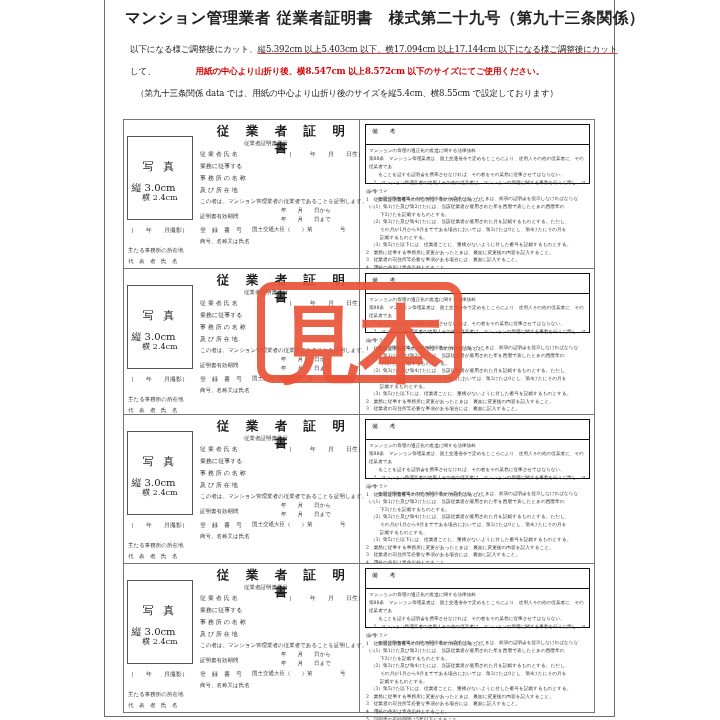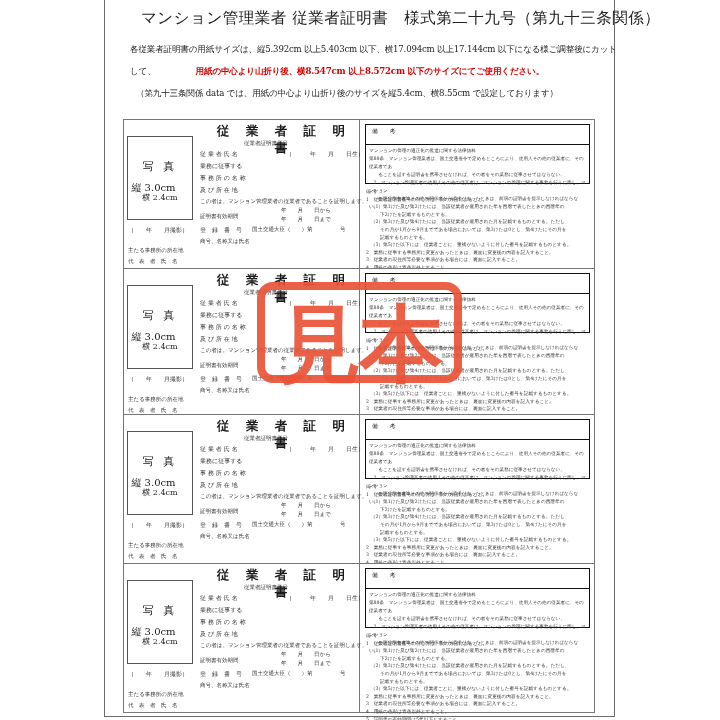--- a/index.html
+++ b/index.html
@@ -4,29 +4,29 @@
 <style>
   * { box-sizing: border-box; margin: 0; padding: 0; }
   html, body { width: 720px; height: 720px; background: #ffffff; overflow: hidden; }
   body { position: relative; font-family: "DejaVu Serif", "Liberation Serif", serif; color: #1a1a1a; }
 
   .page {
     position: absolute; left: 104px; top: -2px; width: 511px; height: 719px;
     border: 1.5px solid #6b6b6b; background: #fff;
   }
   .title {
-    position: absolute; left: 141px; top: 8px; font-size: 15.5px; letter-spacing: 0.5px;
-    white-space: nowrap; color: #222;
+    position: absolute; left: 125px; top: 8px; font-size: 15.5px; letter-spacing: 0.5px;
+    white-space: nowrap; color: #222; font-weight: bold;
   }
   .instr {
     position: absolute; left: 130px; font-size: 8.6px; white-space: nowrap; color: #222;
     letter-spacing: -0.2px;
   }
   .instr.l1 { top: 44px; }
-  .instr.l1 .ul { text-decoration-color: #d04040; text-align: right; }
+  .instr.l1 .ul { text-decoration: underline; text-decoration-color: #d04040; text-align: right; }
   .instr.l2 { top: 66px; }
   .instr.l2 .red { color: #d40000; font-weight: bold; padding-left: 40px; }
   .instr.l3 { top: 88px; left: 136px; }
 
   .card {
     position: absolute; left: 123px; width: 472px;
     border: 1px solid #777; background: #fff;
   }
   .card .divider { position: absolute; left: 235px; top: 0; bottom: 0; width: 1px; background: #777; }
 
@@ -67,21 +67,21 @@
     color: rgba(232, 84, 56, 0.92); letter-spacing: -2px;
   }
 </style>
 </head>
 <body>
 
 <div class="page"></div>
 
 <div class="title">マンション管理業者 従業者証明書　様式第二十九号（第九十三条関係）</div>
 
-<div class="instr l1"><span>各従業者証明書の用紙サイズは、</span><span class="ul">縦5.392cm 以上5.403cm 以下、横17.094cm 以上17.144cm 以下になる様ご調整後にカット</span></div>
+<div class="instr l1"><span>以下になる様ご調整後にカット、</span><span class="ul">縦5.392cm 以上5.403cm 以下、横17.094cm 以上17.144cm 以下になる様ご調整後にカット</span></div>
 <div class="instr l2"><span>して、</span><span class="red">用紙の中心より山折り後、横8.547cm 以上8.572cm 以下のサイズにてご使用ください。</span></div>
 <div class="instr l3">（第九十三条関係 data では、用紙の中心より山折り後のサイズを縦5.4cm、横8.55cm で設定しております）</div>
 
 <div id="cards-root">
     <div class="card" style="top: 119px; height: 150px;">
     <div class="divider"></div>
 
     <div class="ctitle">従 業 者 証 明 書</div>
     <div class="cnum">従業者証明書番号</div>
 

